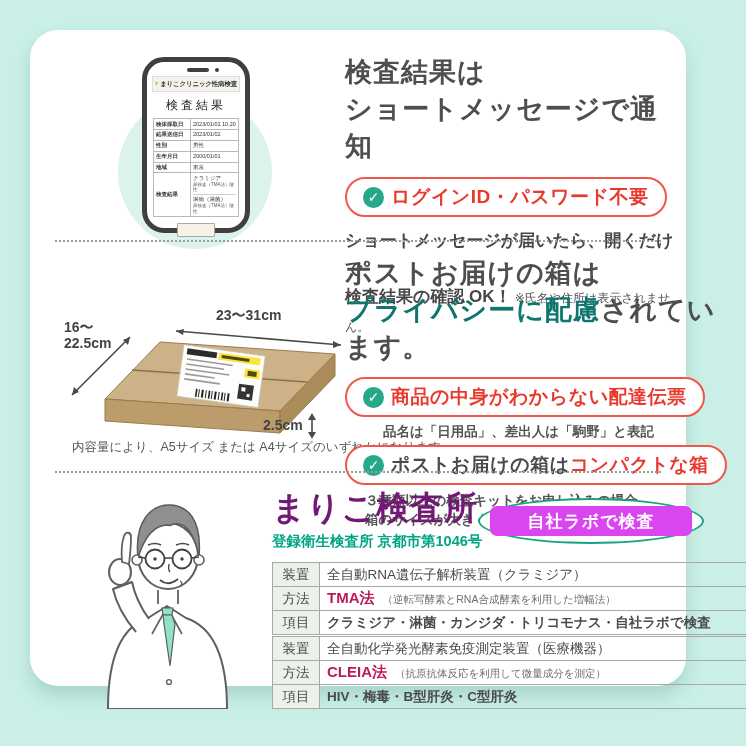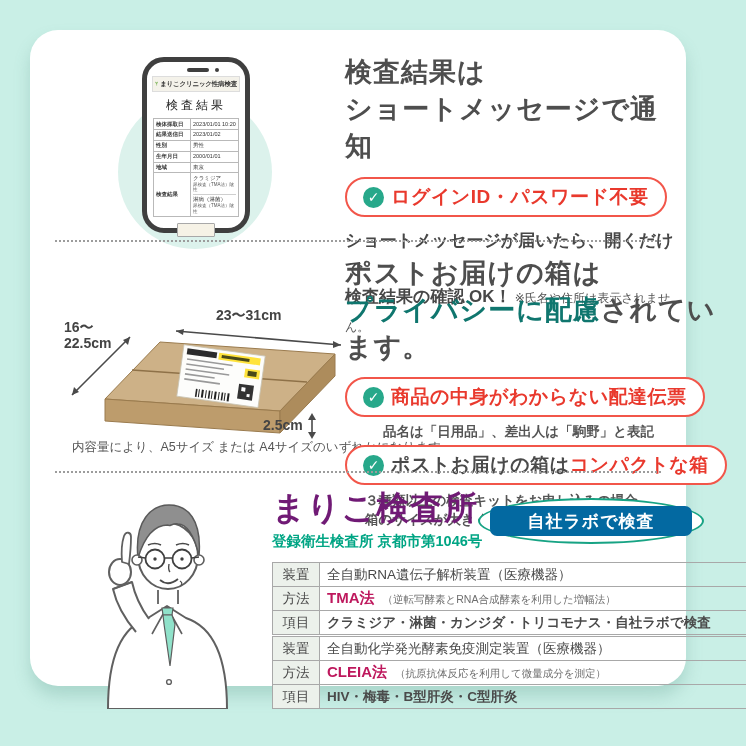--- a/index.html
+++ b/index.html
@@ -40,21 +40,21 @@
   .sec2{top:211px;height:230px;}
   .boxwrap{position:absolute;left:28px;top:40px;width:292px;height:170px;margin-top:24px;}
   .dim{position:absolute;font-size:14px;font-weight:600;color:#444;line-height:16px;}
   .box-caption{position:absolute;left:42px;top:198px;font-size:12.5px;color:#555;font-weight:500;}
   .note-sm{font-size:13.5px;font-weight:600;color:#555;line-height:19px;}
   
   .sec3{top:442px;height:244px;}
   .lab-title{position:absolute;left:242px;top:14px;font-size:33px;font-weight:700;color:#701a75;letter-spacing:1px;}
   .lab-sub{position:absolute;left:242px;top:60px;font-size:14.5px;font-weight:600;color:#00a584;}
   .lab-badge{position:absolute;left:448px;top:26px;width:226px;height:46px;border:2px solid #17a384;border-radius:50%;box-sizing:border-box;background:#fff;}
-  .lab-badge .inner{position:absolute;left:10px;top:6px;right:10px;bottom:6px;background:#0369a1;border-radius:7px;color:#fff;font-size:17px;font-weight:700;display:flex;align-items:center;justify-content:center;letter-spacing:1px;}
+  .lab-badge .inner{position:absolute;left:10px;top:6px;right:10px;bottom:6px;background:#d946ef;border-radius:7px;color:#fff;font-size:17px;font-weight:700;display:flex;align-items:center;justify-content:center;letter-spacing:1px;}
   .lab-table{position:absolute;left:242px;width:476px;border-collapse:collapse;}
   .lab-table td{border:1px solid #a8a8a8;height:21px;padding:1px 7px;font-size:13.5px;color:#4a4a4a;white-space:nowrap;}
   .lab-table td.lb{width:38px;background:#ecf1eb;text-align:center;padding:1px 4px;font-weight:500;}
   .red{color:#e9392d;font-weight:700;}
   .method-red{color:#be185d;font-weight:700;font-size:15px;}
   .method-note{font-size:10.5px;color:#6e6e6e;font-weight:500;margin-left:8px;}
   .t1{top:90px;} .t2{top:164px;}
 </style>
 </head>
 <body>
@@ -258,21 +258,21 @@
     <div class="lab-title">まりこ検査所</div>
     <div class="lab-sub">登録衛生検査所 京都市第1046号</div>
     <div class="lab-badge">
       <div class="inner">自社ラボで検査</div>
     </div>
 
     <table class="lab-table t1">
       <tbody>
           <tr>
         <td class="lb">装置</td>
-        <td>全自動RNA遺伝子解析装置（医療機器）</td>
+        <td>全自動RNA遺伝子解析装置（クラミジア）</td>
           </tr>
       <tr>
         <td class="lb">方法</td>
         <td><span class="method-red">TMA法</span><span class="method-note">（逆転写酵素とRNA合成酵素を利用した増幅法）</span></td>
           </tr>
       <tr>
         <td class="lb">項目</td>
         <td class="red">クラミジア・淋菌・カンジダ・トリコモナス・自社ラボで検査</td>
           </tr>
     </tbody>

